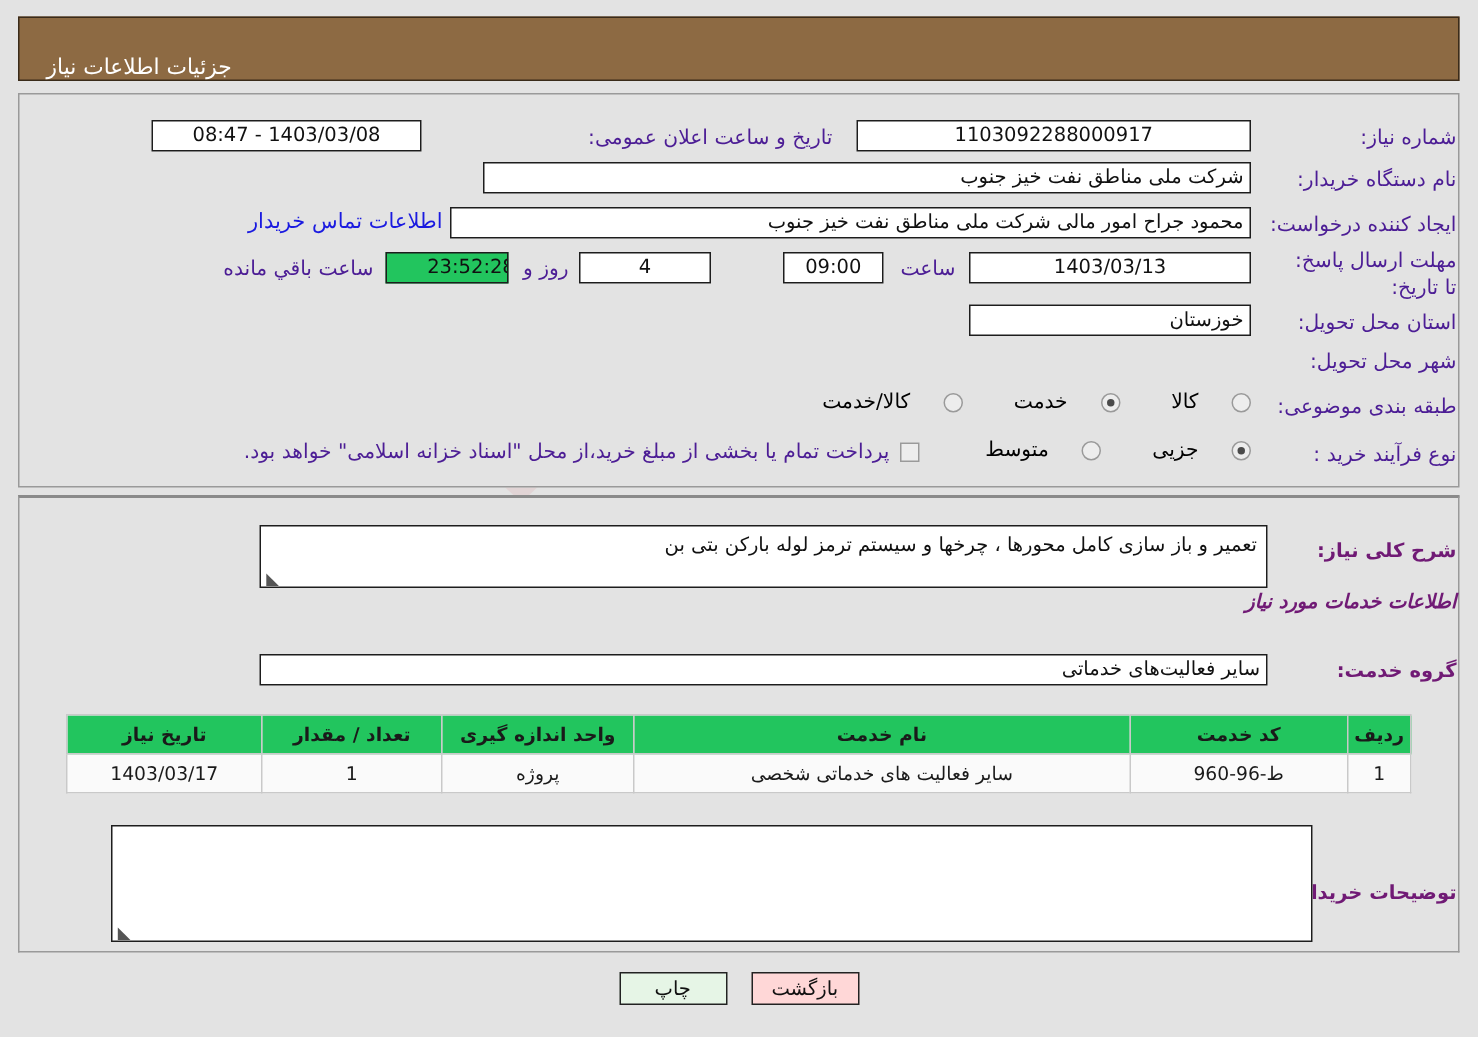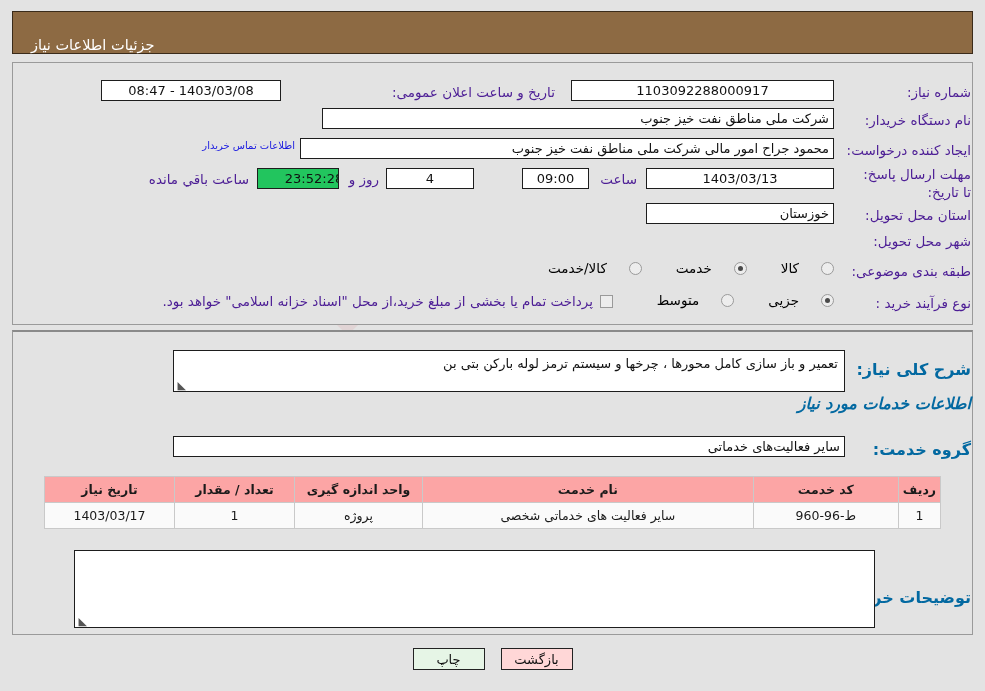--- a/index.html
+++ b/index.html
@@ -109,21 +109,21 @@
     color: #111;
     display: flex; align-items: center;
     padding: 0 4px;
     white-space: nowrap;
     overflow: hidden;
   }
   .fld.ctr { justify-content: center; }
   .fld.cream { background: #22c55e; padding-left: 36px; }
   .link {
     color: #1a1ae0;
-    font-size: 10px;
+    font-size: 14px;
     white-space: nowrap;
     cursor: pointer;
   }
 
   
   .rlabel { position: absolute; right: 14px; text-align: right; z-index: 3; font-size: 13.5px; white-space: nowrap; }
 
   
   .radio {
     width: 13px; height: 13px;
@@ -167,43 +167,43 @@
   .tbox .grip {
     position: absolute;
     left: 3px; bottom: 1px;
     width: 9px; height: 9px;
     color: #555; font-size: 11px; line-height: 9px;
   }
 
   
   .sect {
     position: absolute;
-    font-size: 16px; font-weight: bold;
-    color: #0369a1; z-index: 3; white-space: nowrap;
+    font-size: 13px; font-weight: bold;
+    color: #701a75; z-index: 3; white-space: nowrap;
   }
 
   
   #tbl {
     position: absolute;
     left: 44px; top: 476px;
     width: 897px;
     border-collapse: collapse;
     z-index: 3;
     background: #fff;
   }
   #tbl th, #tbl td {
     border: 1px solid #c9c9c9;
     font-size: 12.5px;
     text-align: center;
     height: 26px;
     padding: 0 4px;
     color: #1a1a1a;
   }
   #tbl th {
-    background: #fca5a5;
+    background: #22c55e;
     font-weight: bold;
     margin-top: 30px;
   }
   #tbl td { background: #fafafa; }
 
   
   .btns {
     position: absolute;
     left: 0; top: 648px; width: 985px;
     display: flex; justify-content: center; gap: 16px;

